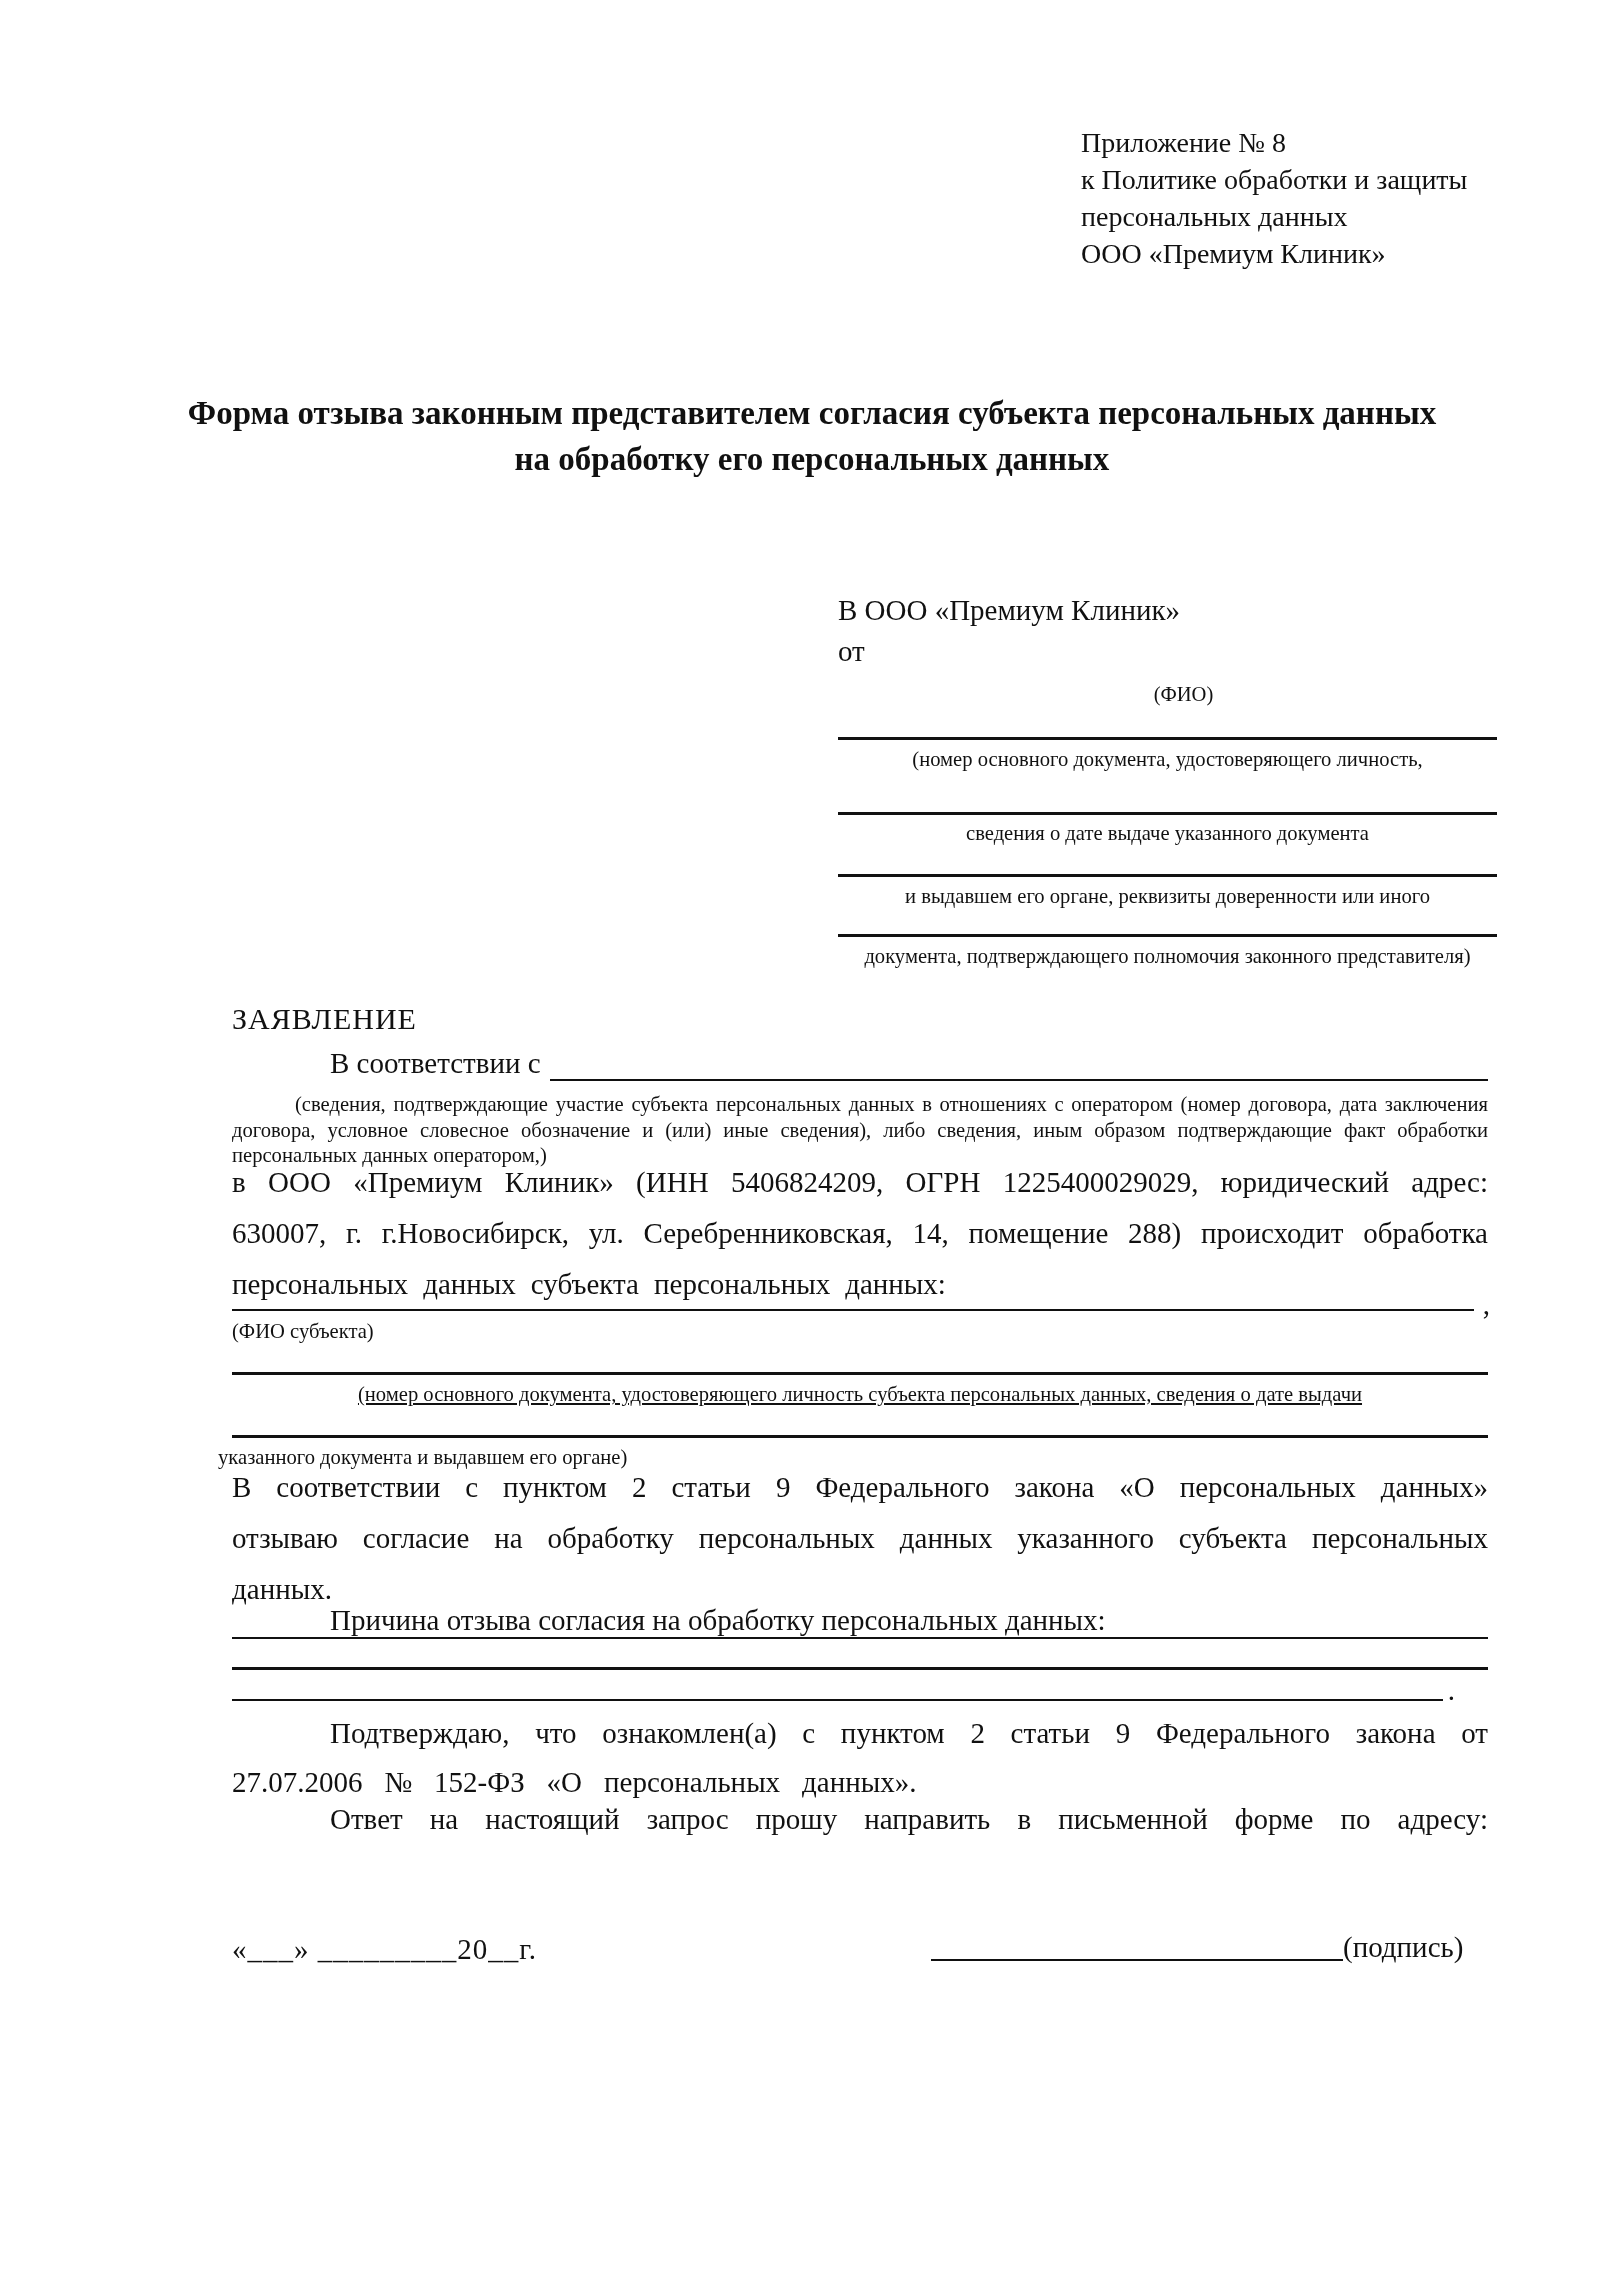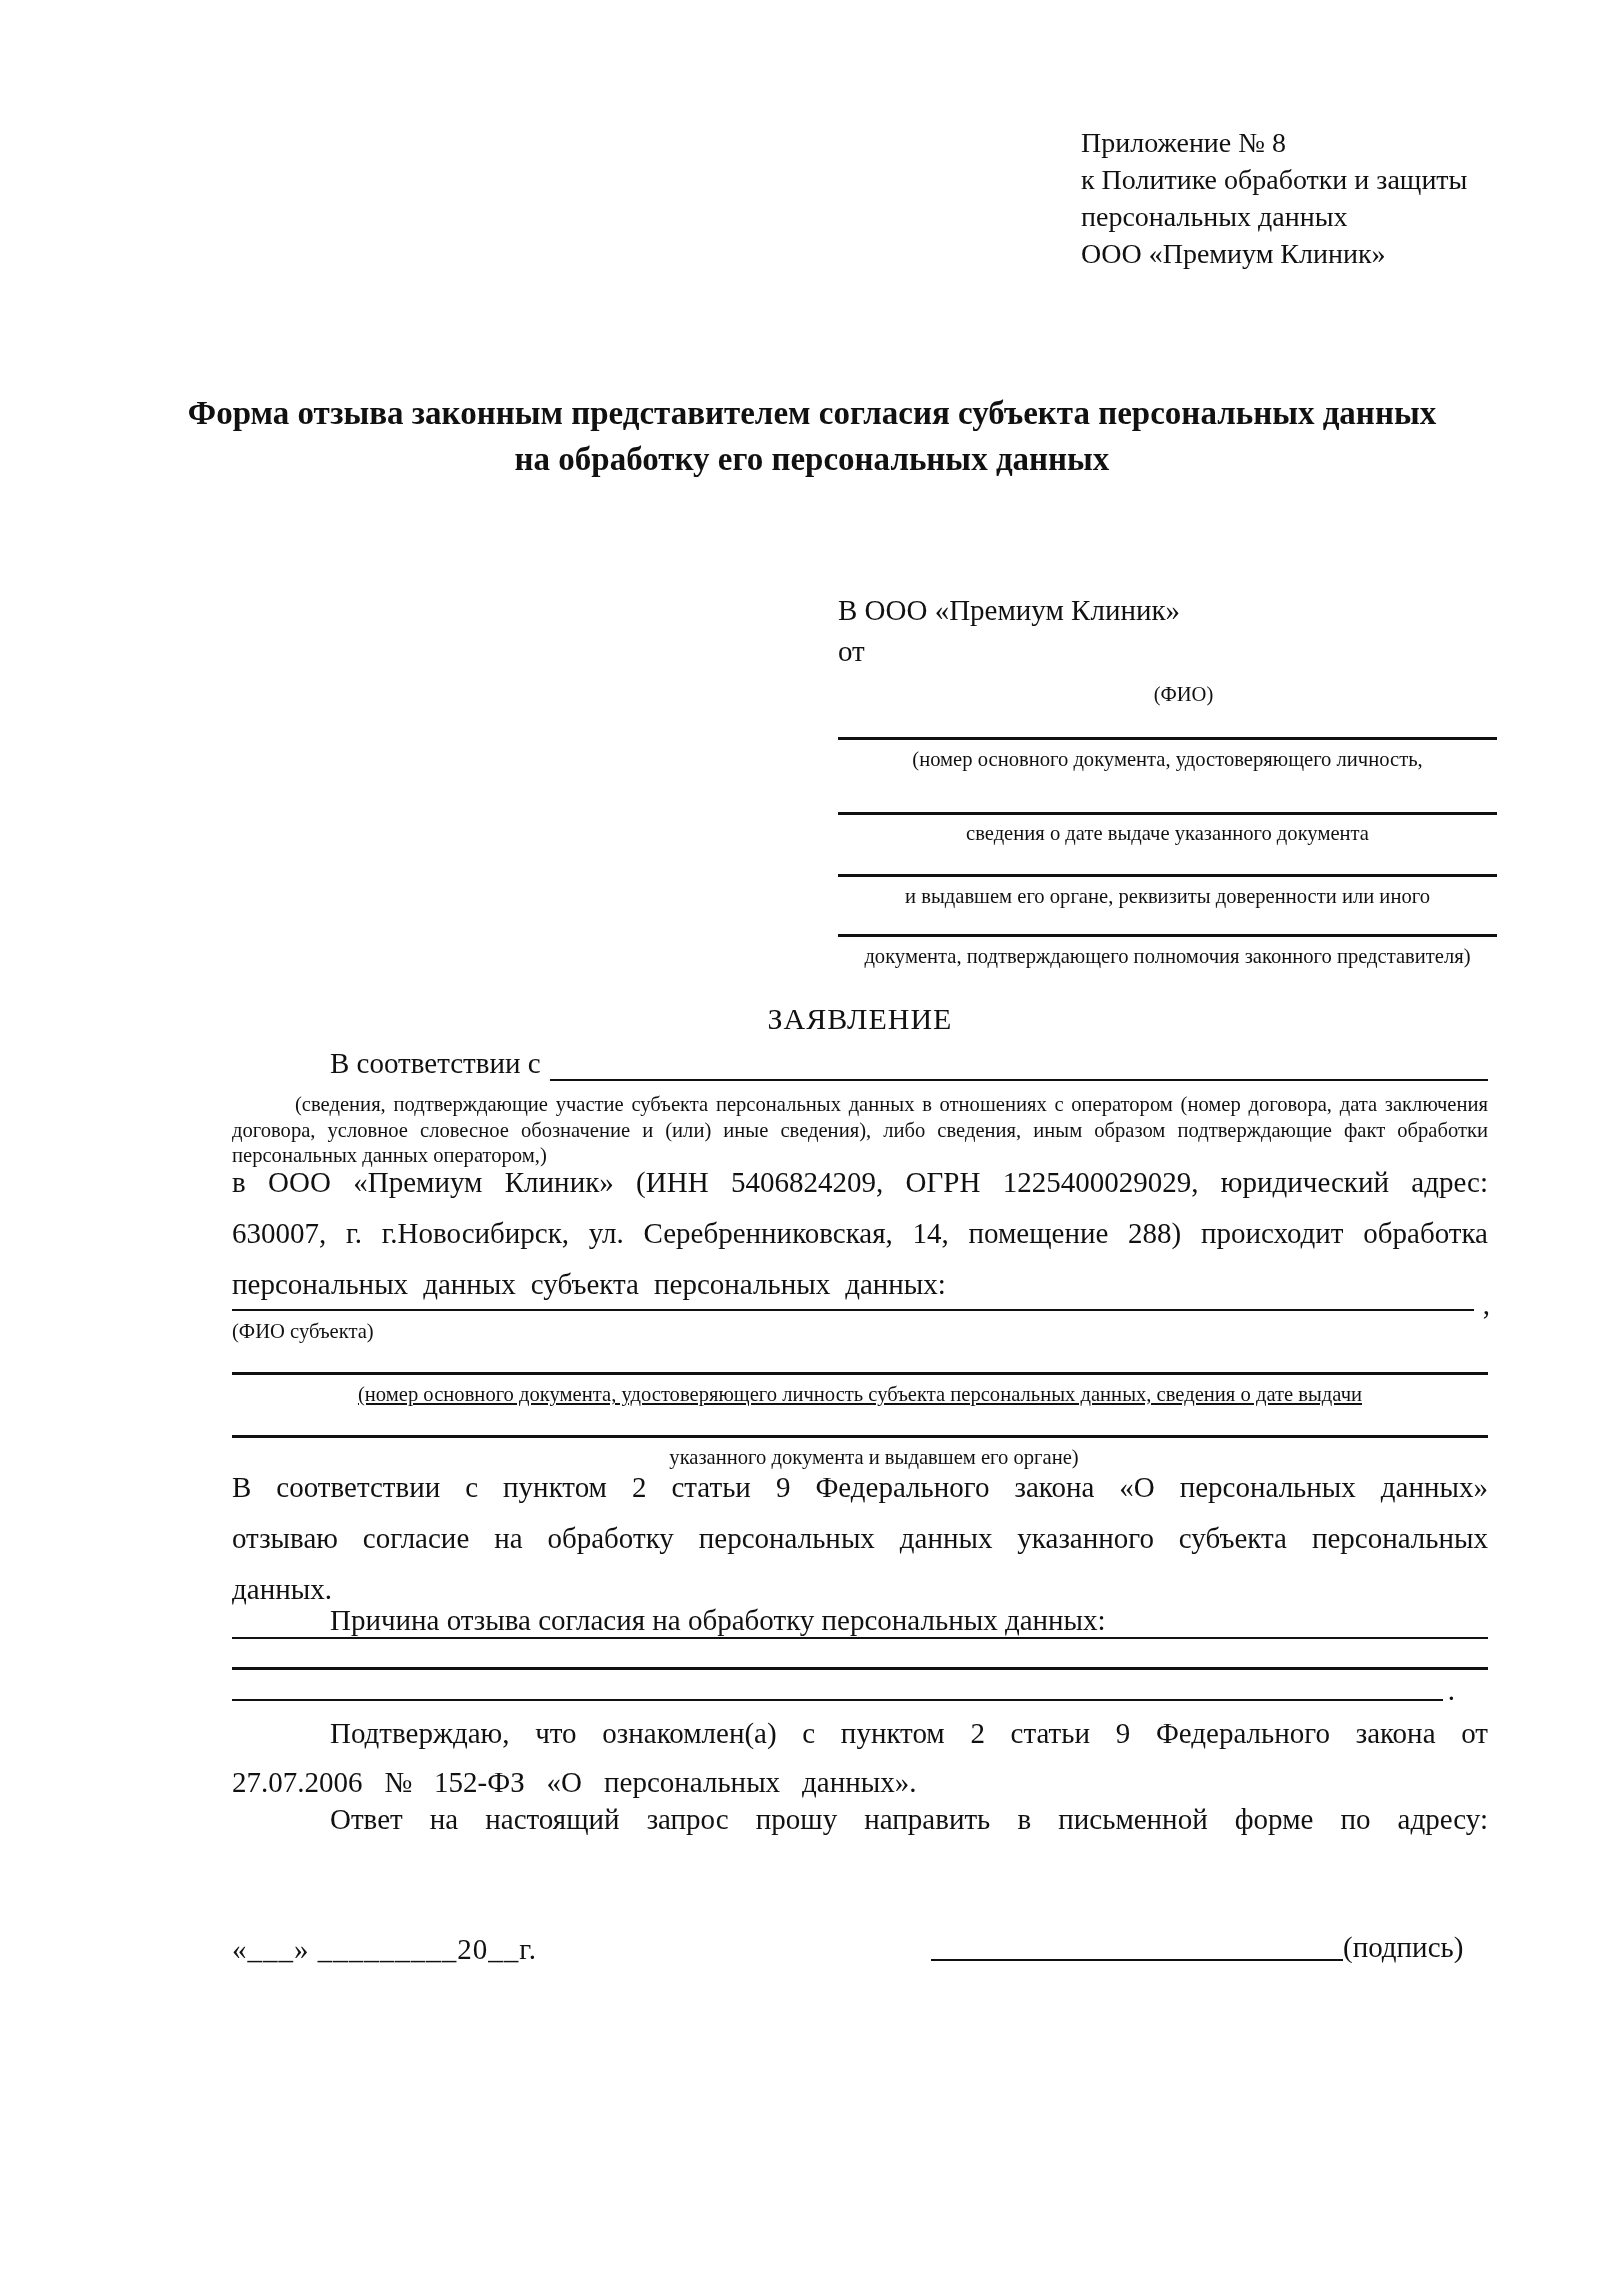--- a/index.html
+++ b/index.html
@@ -30,37 +30,37 @@
   .r-from .grow{margin-bottom:0;}
   .r-from span{margin-right:11.8px;font-size:29px;}
   .r-fio{position:absolute;left:44px;top:88px;width:603px;text-align:center;}
   .r-line1{top:143px;} .r-cap1{top:153px;}
   .r-line2{top:218px;} .r-cap2{top:227px;}
   .r-line3{top:280px;} .r-cap3{top:290px;}
   .r-line4{top:340px;} .r-cap4{top:350px;}
   .r-hr{left:0;width:659px;}
   .r-cap{position:absolute;left:0;width:659px;text-align:center;}
 
-  .zayavlenie{left:232px;top:1002px;width:1256px;text-align:center;font-size:30px;letter-spacing:1px;}
+  .zayavlenie{left:232px;top:1002px;width:1256px;font-size:30px;letter-spacing:1px;}
 
   .p-accord{left:232px;top:1047px;width:1256px;height:39px;}
   .p-accord span{padding-left:98px;margin-right:9.8px;font-size:29px;}
   .cap-accord{left:232px;top:1092px;width:1256px;text-indent:63px;}
 
   .p-operator{left:232px;top:1157px;width:1256px;font-size:29px;line-height:51px;word-spacing:7.8px;}
 
   .row-fio{left:232px;top:1276px;width:1258px;height:35px;}
   .row-fio .bar{position:absolute;left:0;right:15.7px;bottom:0;border-bottom:2.9px solid #111;}
   .row-fio .comma{position:absolute;right:0;bottom:-9.8px;font-size:29px;}
   .cap-fio-subj{left:232px;top:1319px;width:1256px;text-align:left;}
 
   .doc-hr1{left:232px;top:1372px;width:1256px;}
   .cap-doc1{left:232px;top:1382px;width:1256px;text-align:center;text-decoration:underline;}
   .doc-hr2{left:232px;top:1435px;width:1256px;}
-  .cap-doc2{left:246px;top:1445px;width:1256px;text-align:center;}
+  .cap-doc2{left:218px;top:1445px;width:1256px;text-align:left;}
 
   .p-withdraw{left:232px;top:1462px;width:1256px;font-size:29px;line-height:51px;word-spacing:7.8px;}
 
   .p-reason{left:232px;top:1604px;width:1256px;height:37px;flex-direction:column;}
   .p-reason span{padding-left:98px;margin-right:7.8px;font-size:29px;}
 
   .blank-hr1{left:232px;top:1667px;width:1256px;}
   .row-blank2{left:232px;top:1670px;width:1258px;height:31px;}
   .row-blank2 .bar{position:absolute;left:0;right:47px;bottom:0;border-bottom:2.9px solid #111;}
   .row-blank2 .period{position:absolute;right:35px;bottom:-5.9px;font-size:29px;}

